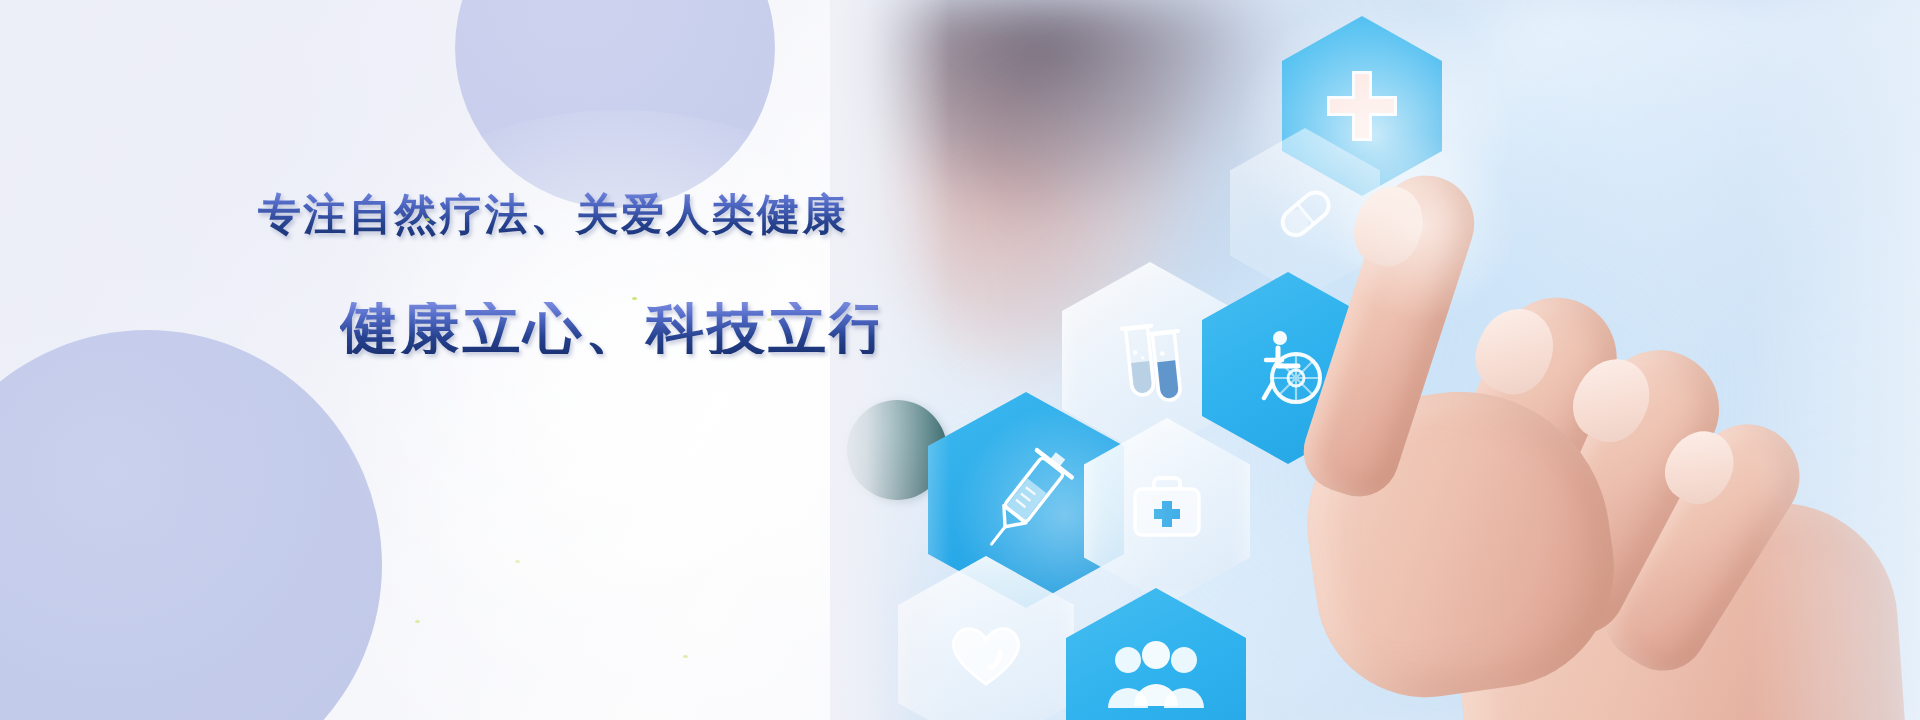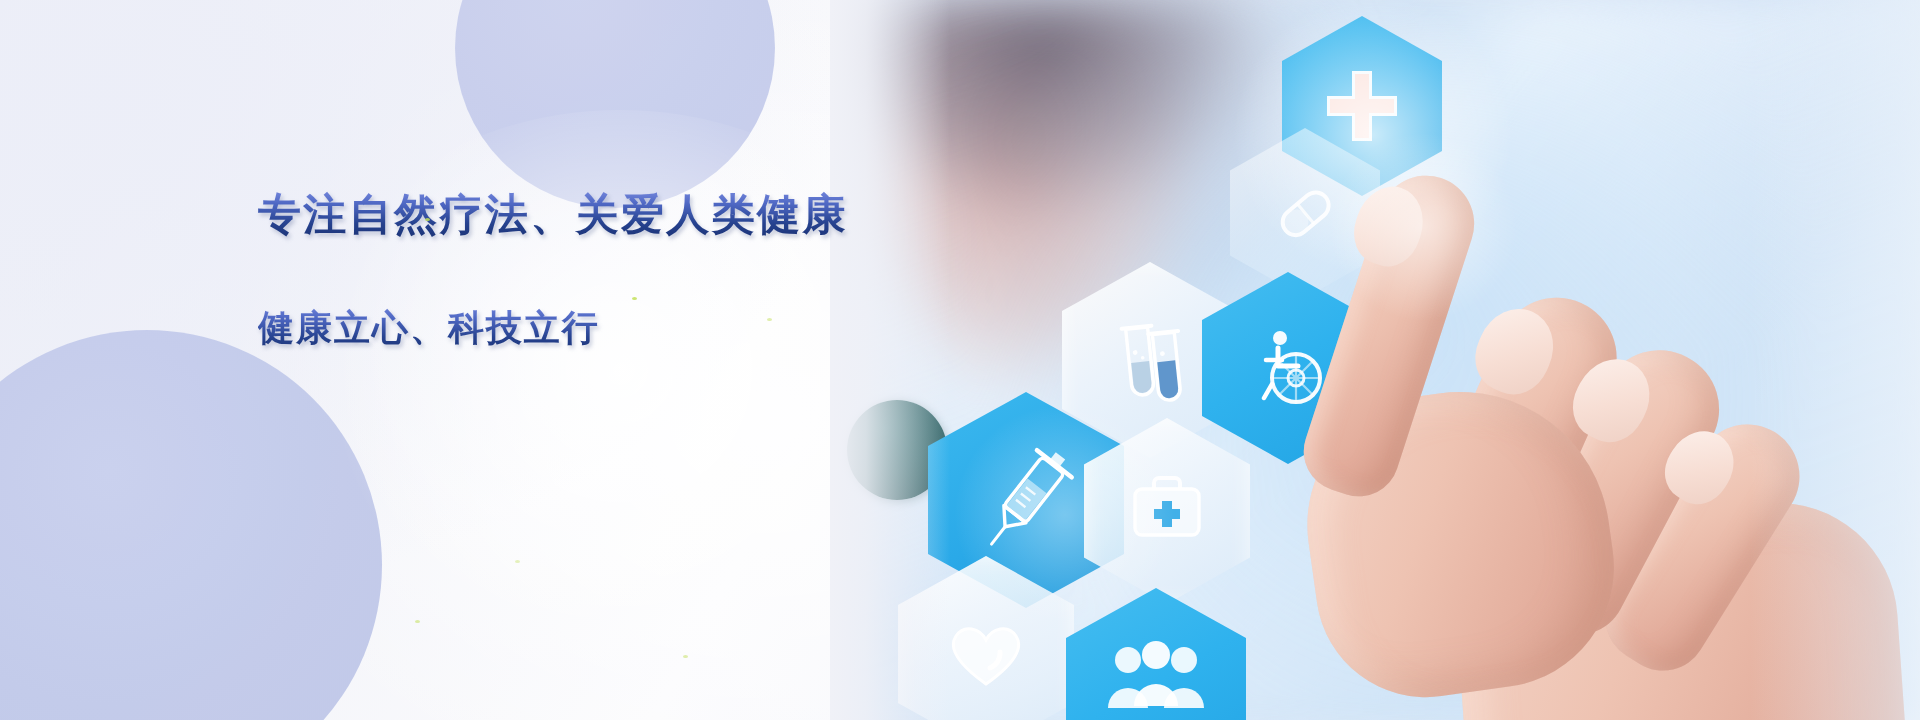--- a/index.html
+++ b/index.html
@@ -49,21 +49,21 @@
   .hl-line{
     font-weight:700;
     letter-spacing:.055em;
     white-space:nowrap;
     background:linear-gradient(180deg,#7b8ce0 0%,#4f68c4 30%,#26428f 68%,#1b3274 100%);
     -webkit-background-clip:text;background-clip:text;
     color:transparent;-webkit-text-fill-color:transparent;
     filter:drop-shadow(2px 3px 2px rgba(120,130,170,.42));
   }
   .hl-1{font-size:43px;line-height:52px;}
-  .hl-2{font-size:36px;line-height:52px;margin-top:62px;}
+  .hl-2{font-size:58px;line-height:52px;margin-top:62px;margin-left:82px;}
 
   
   .photo{
     position:absolute;left:830px;top:0;width:1090px;height:720px;
     overflow:hidden;z-index:10;
   }
   
   .ph-layer{position:absolute;inset:0;}
   .ph-sky{
     background:

